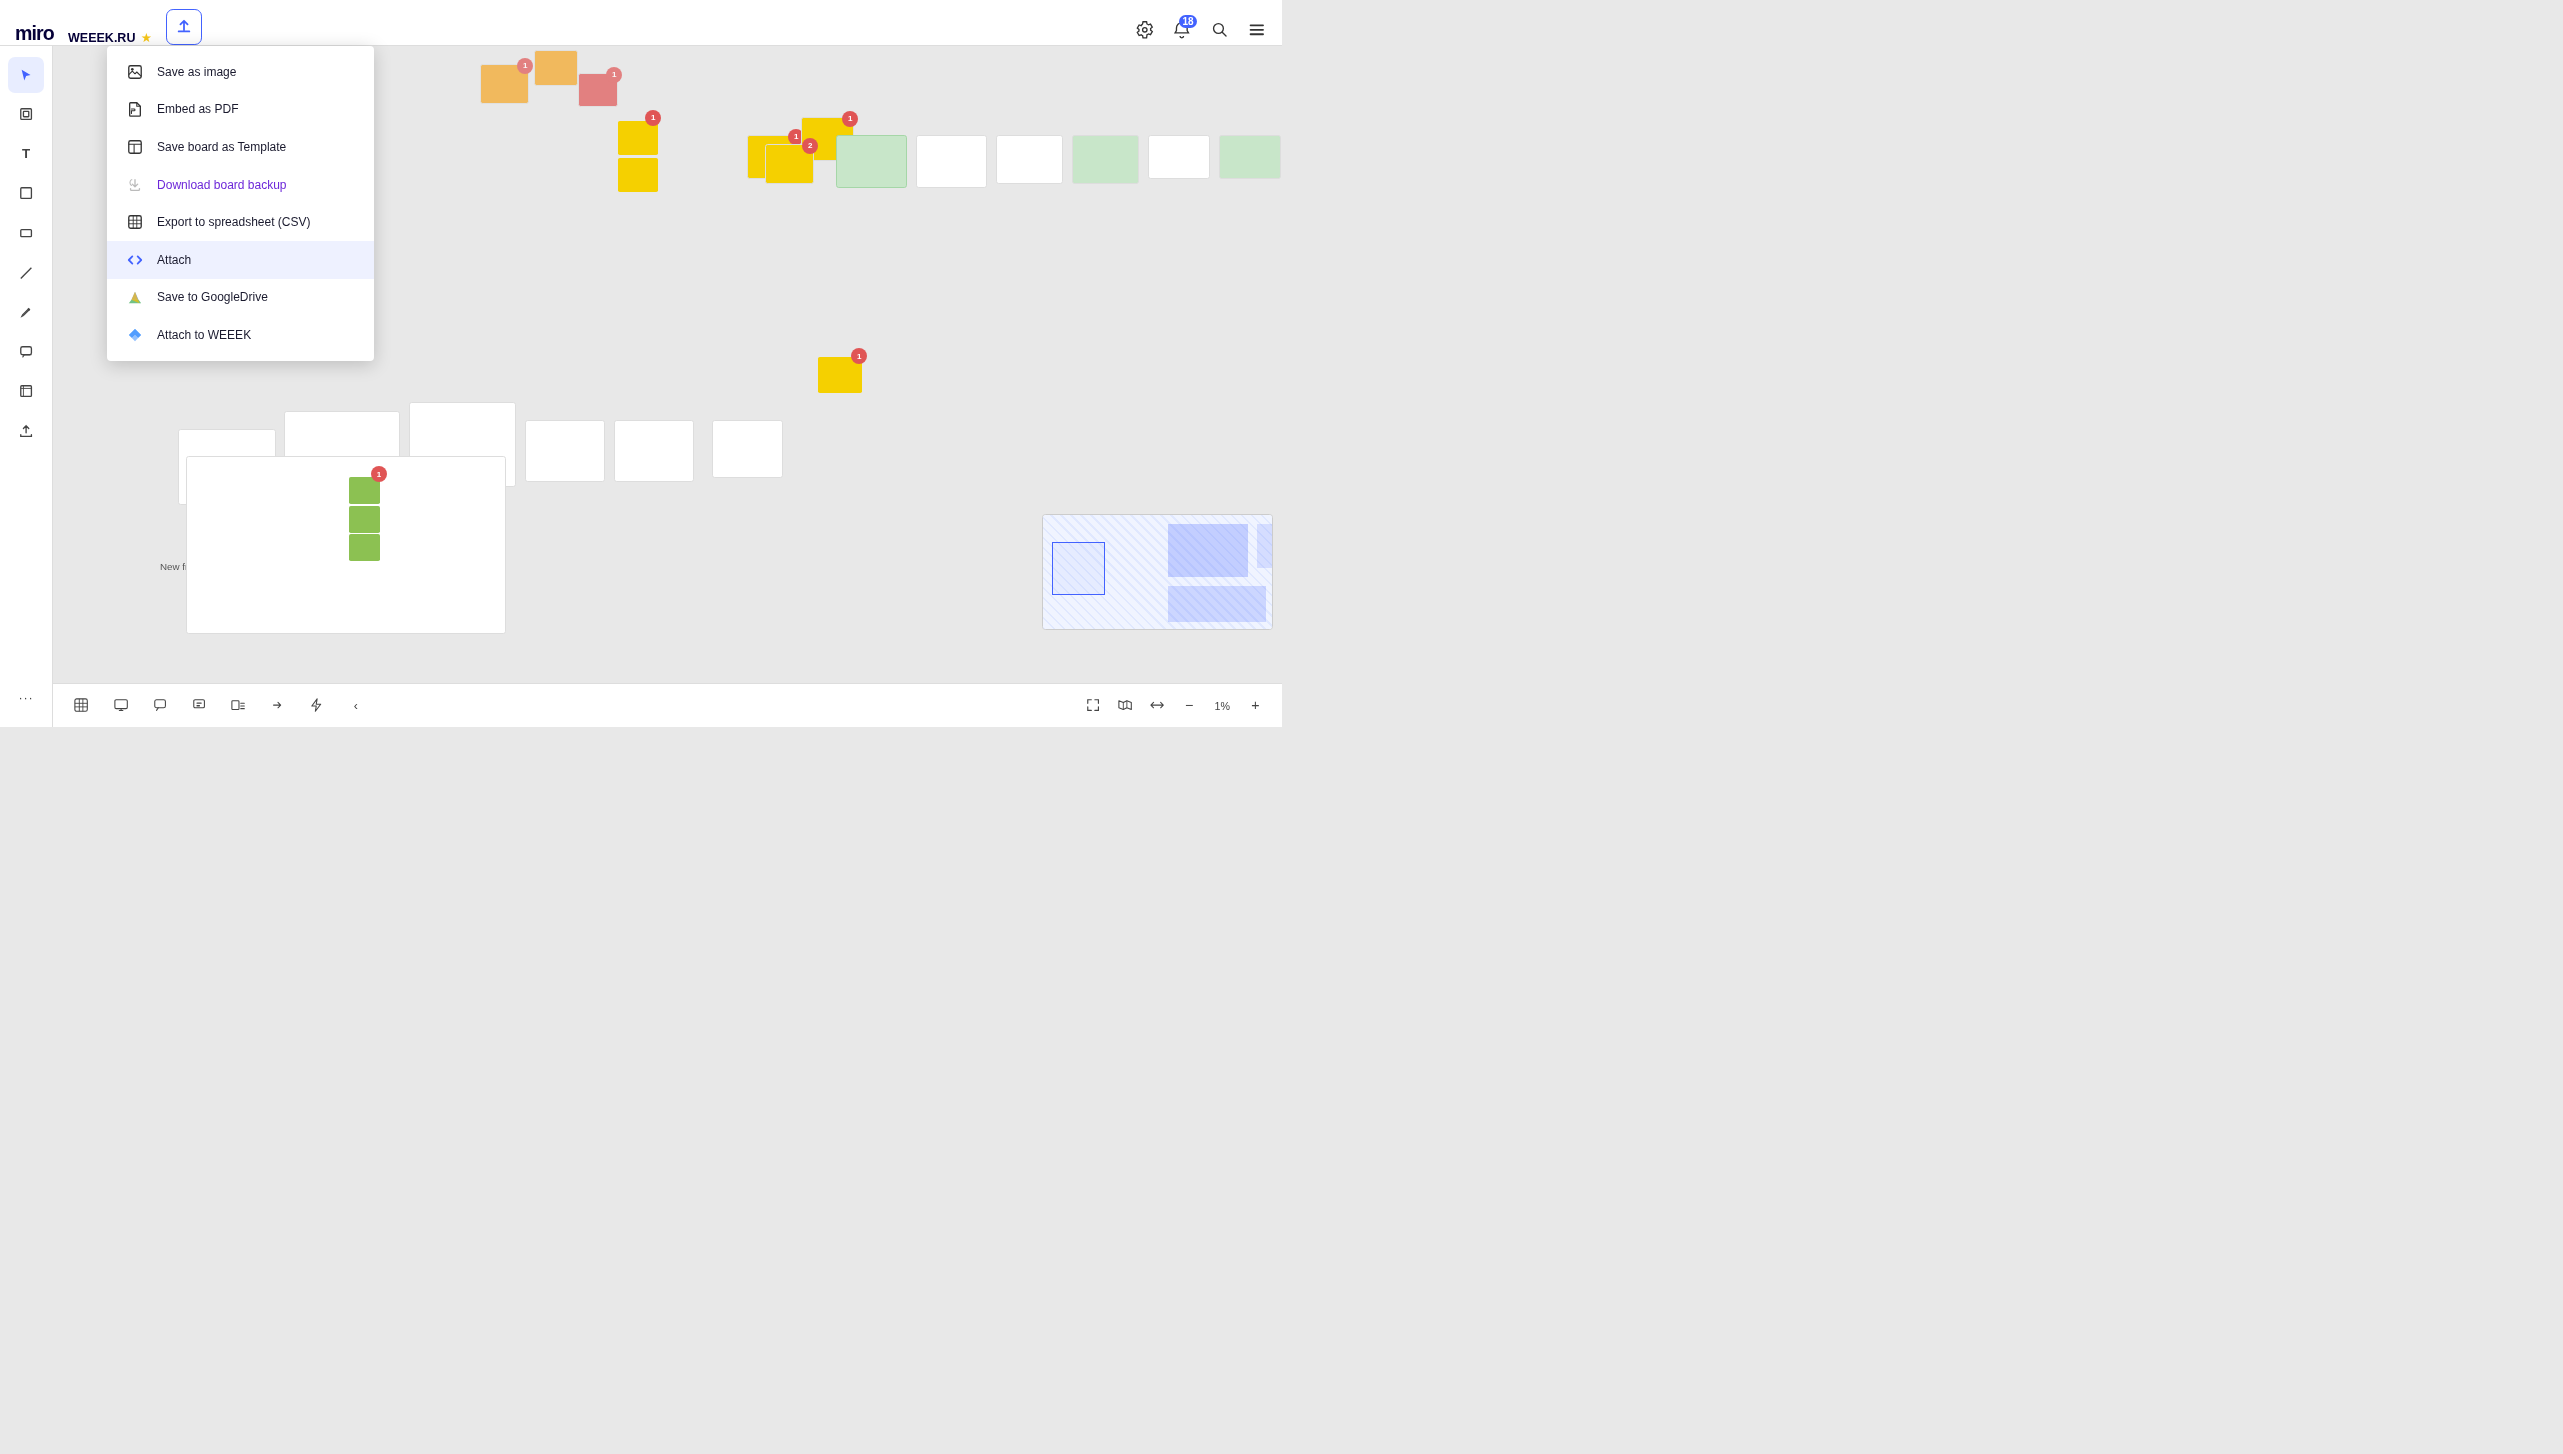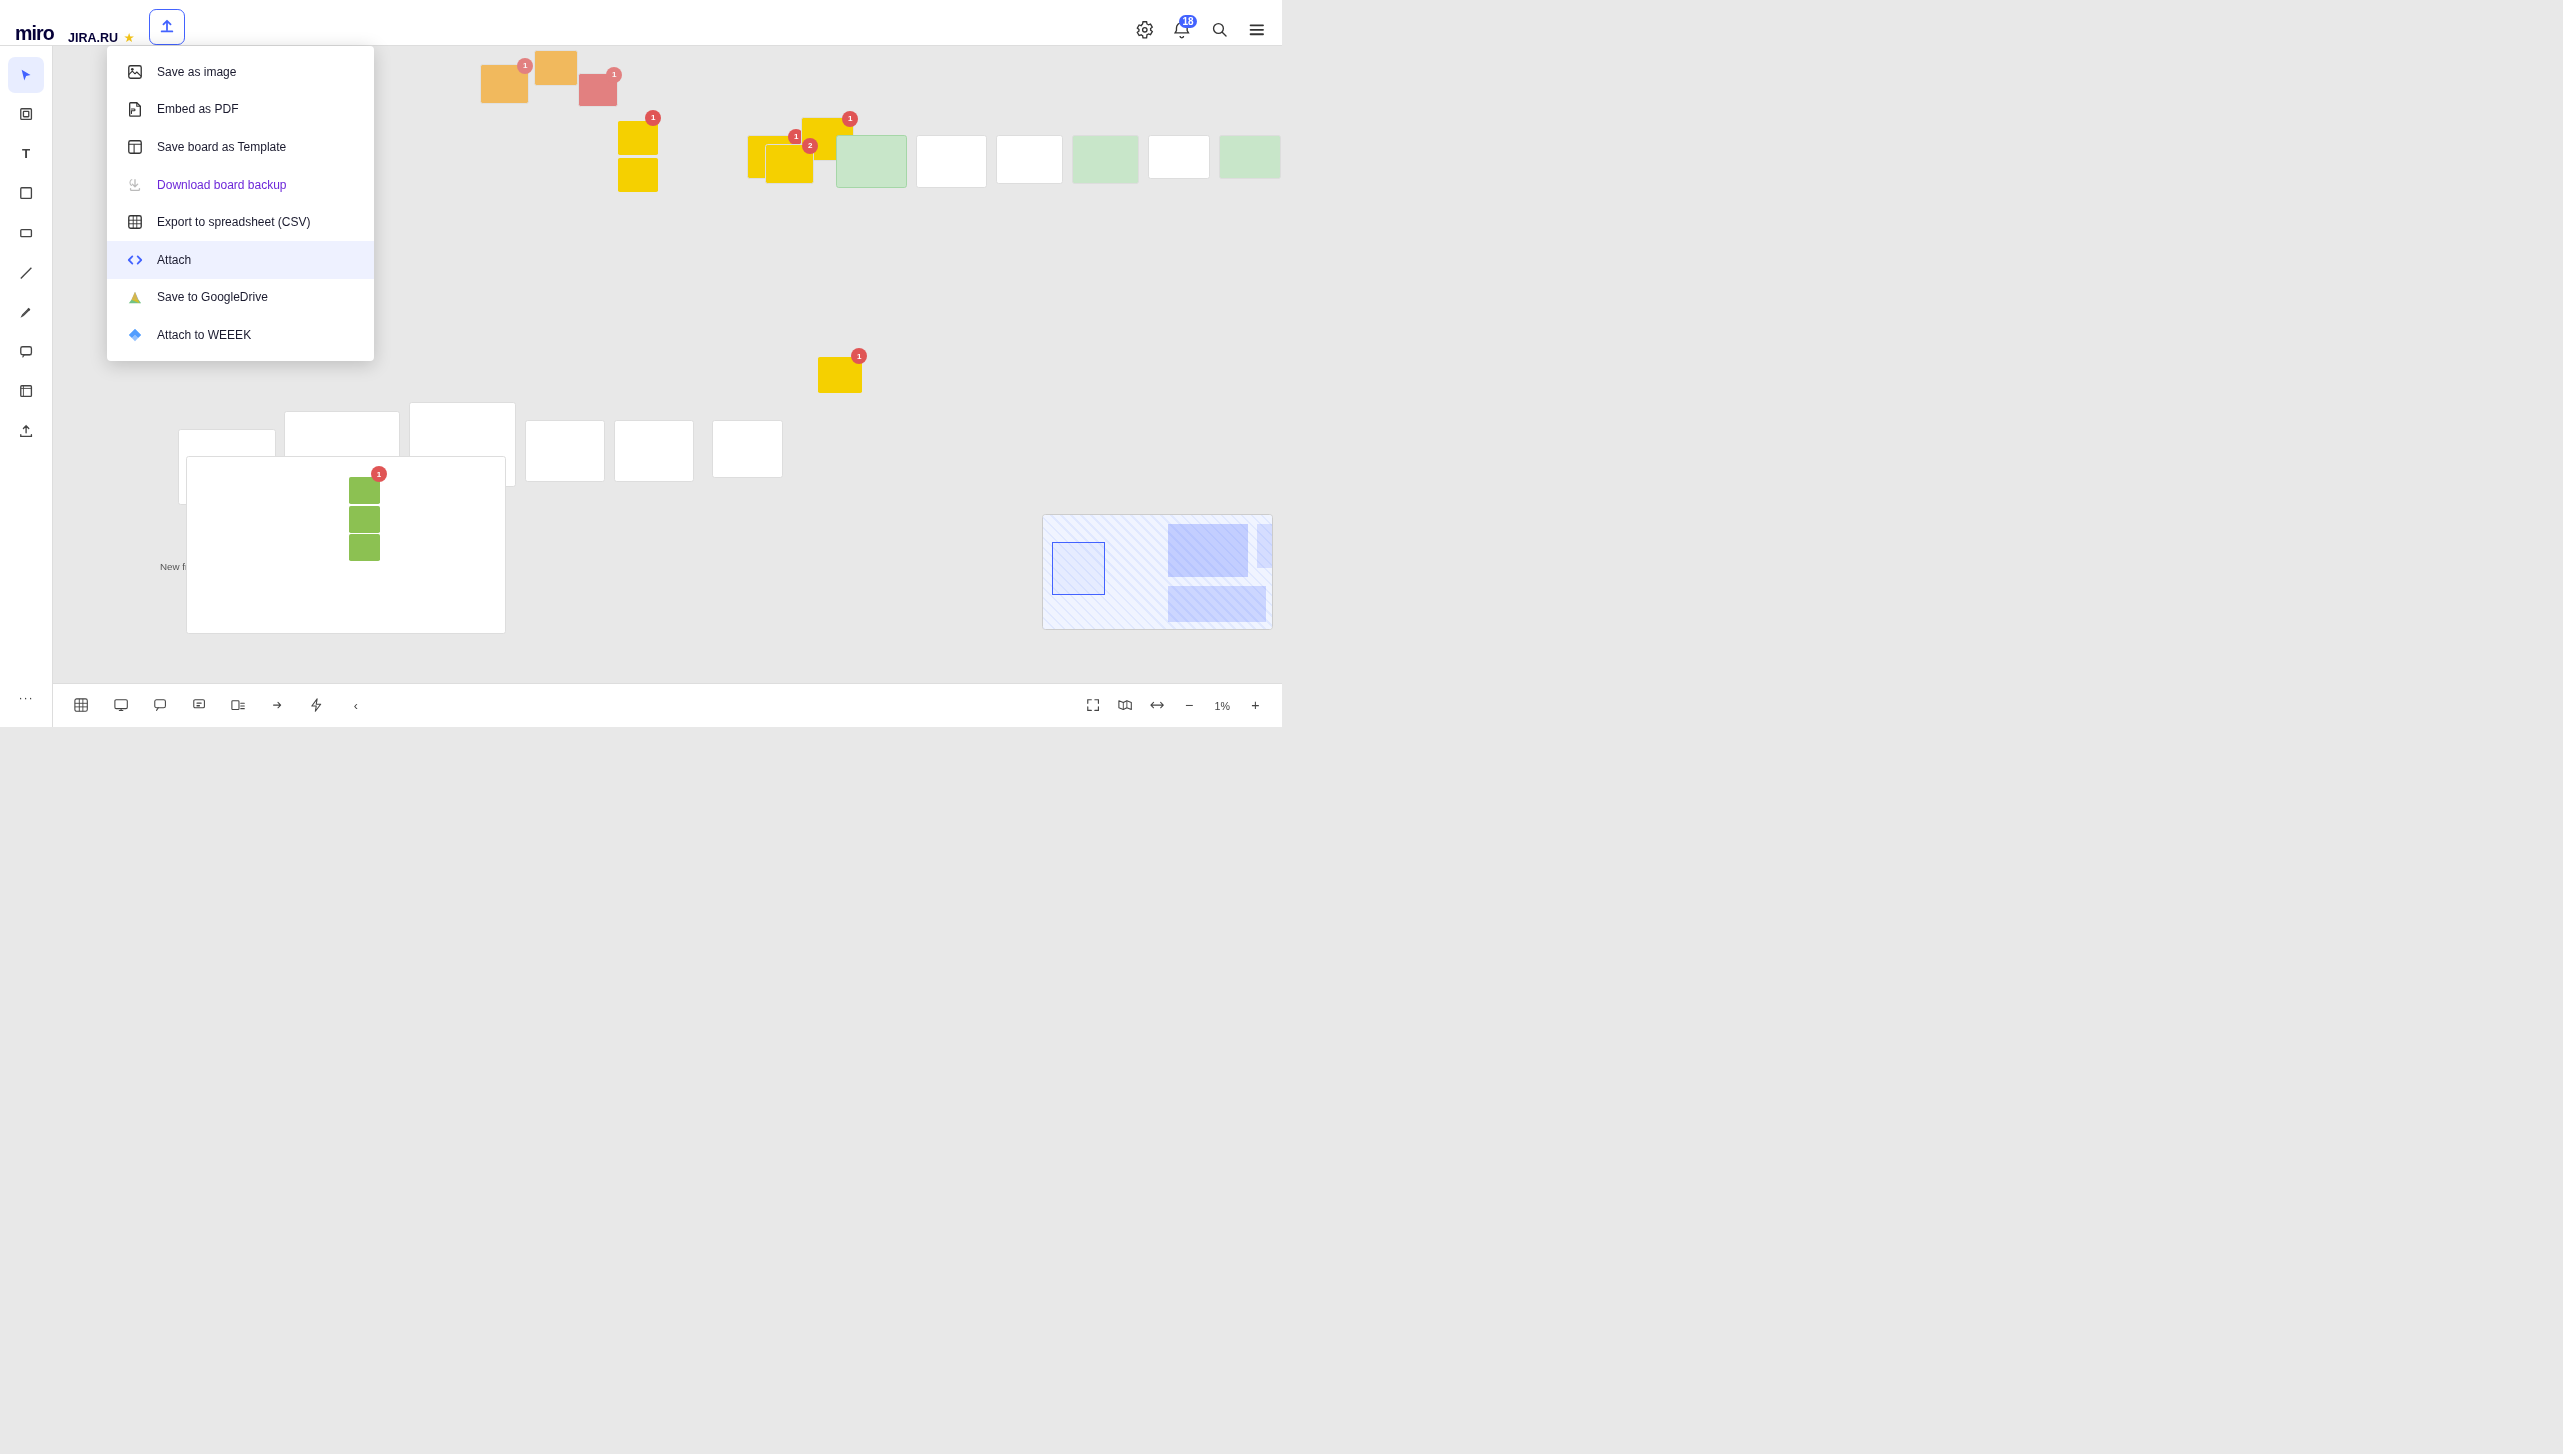--- a/index.html
+++ b/index.html
@@ -278,21 +278,21 @@
       font-size: 9.8px;
       color: #555;
       white-space: nowrap;
     }
   </style>
 </head>
 <body>
 
 <div class="header">
   <span class="header-logo">miro</span>
-  <span class="header-board-name">JIRA.RU</span>
+  <span class="header-board-name">WEEEK.RU</span>
   <span class="header-star">★</span>
   <button class="header-export-btn">
     <svg width="16" height="16" viewBox="0 0 18 18" fill="none">
       <path d="M9 2v10M5 6l4-4 4 4M3 14h12" stroke="#4262ff" stroke-width="2" stroke-linecap="round" stroke-linejoin="round"></path>
     </svg>
   </button>
   <div class="header-right">
     <div class="header-icon">
       <svg width="19.6" height="19.6" viewBox="0 0 22 22" fill="none">
         <path d="M9 2h4l.5 2.5a7 7 0 011.5.87l2.4-.8 2 3.46-1.9 1.6a7 7 0 010 1.74l1.9 1.6-2 3.46-2.4-.8a7 7 0 01-1.5.87L13 20H9l-.5-2.5a7 7 0 01-1.5-.87l-2.4.8-2-3.46 1.9-1.6a7 7 0 010-1.74l-1.9-1.6 2-3.46 2.4.8A7 7 0 018.5 4.5L9 2z" stroke="#333" stroke-width="1.5"></path>

